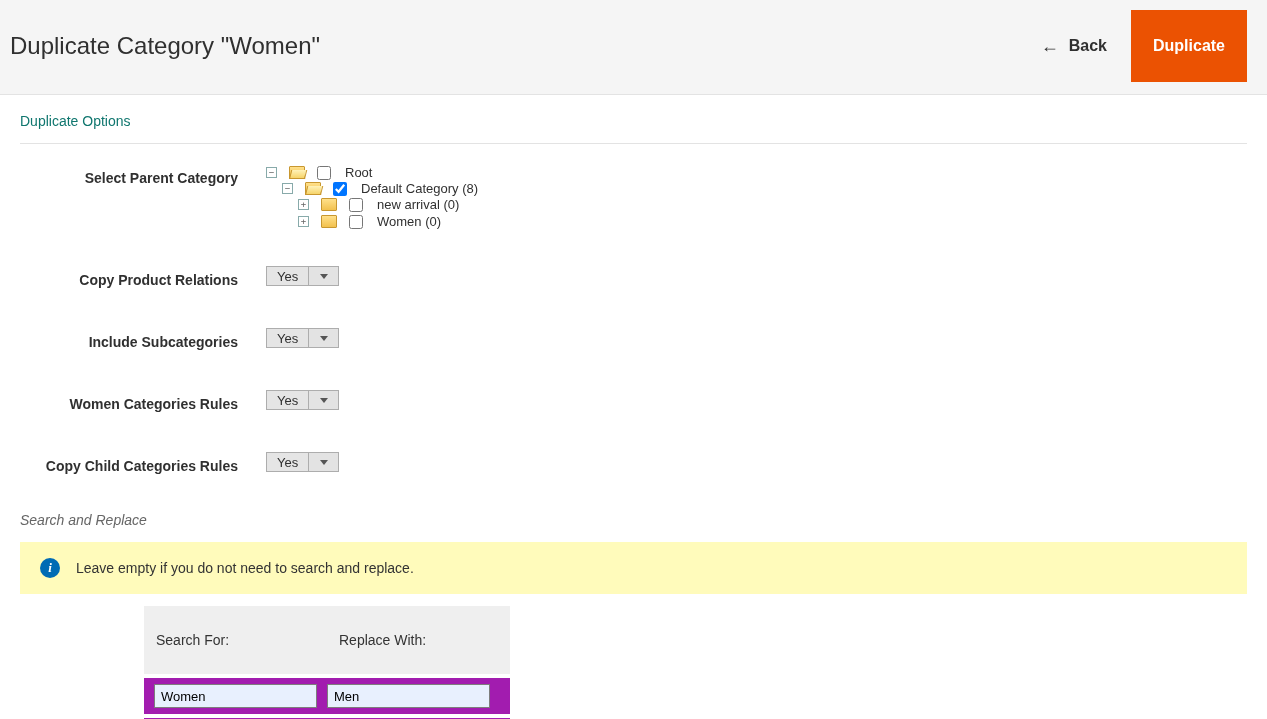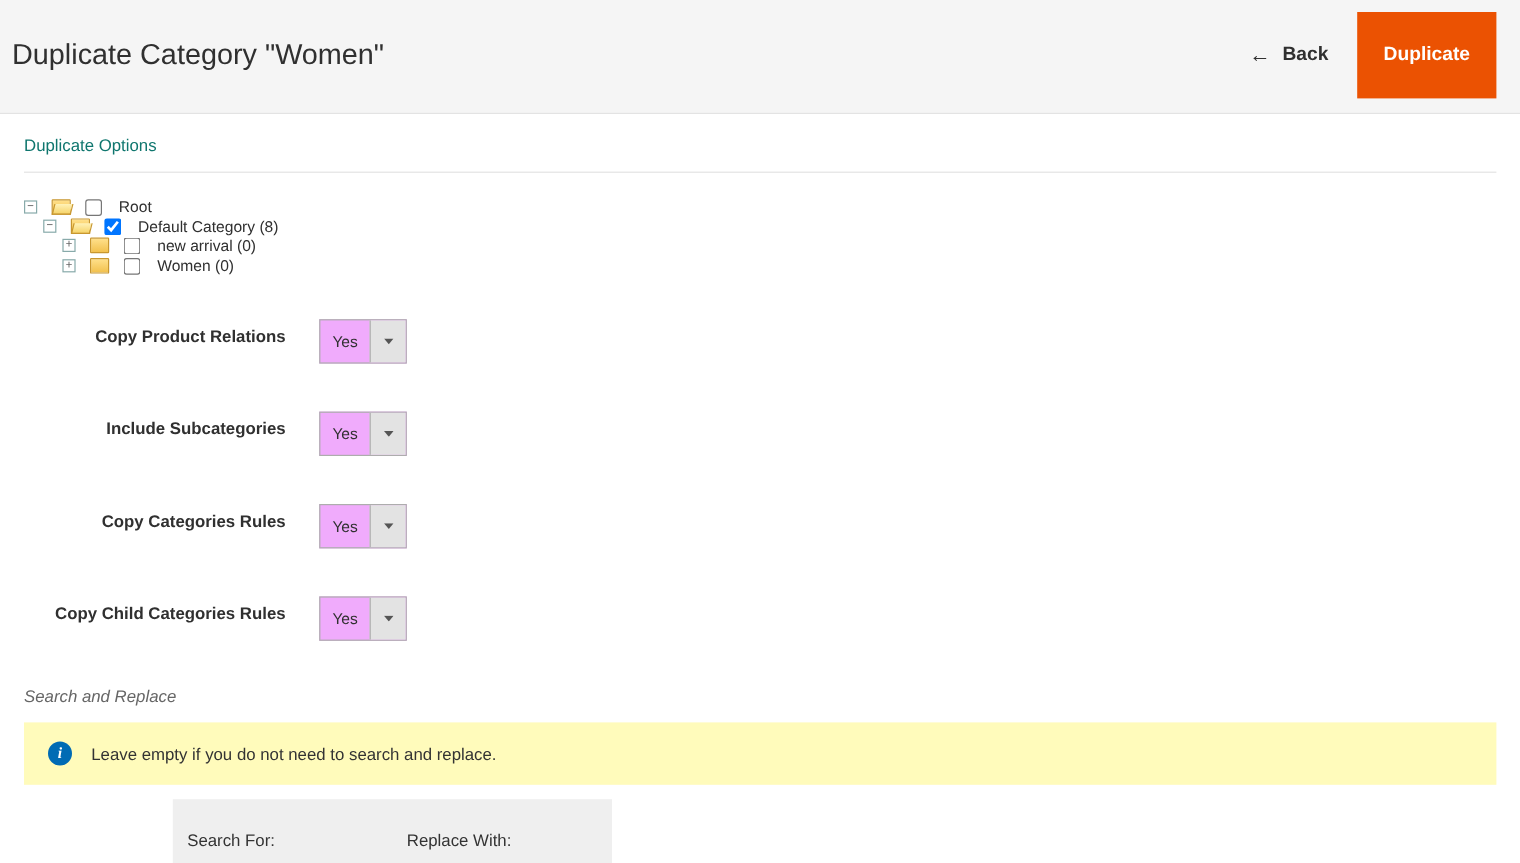--- a/index.html
+++ b/index.html
@@ -87,21 +87,21 @@
     border:1px solid #c8972f; border-top:none;
     transform:skewX(-14deg); transform-origin:left bottom;
   }
   .tree input[type=checkbox]{
     width:14px; height:14px; margin:0; cursor:pointer;
   }
   .tree-label { padding-left:2px; }
 
   
   .admin-select {
-    display:inline-flex; height:37px; border:1px solid #adadad; background:#f0abfc;
+    display:inline-flex; height:20px; border:1px solid #adadad; background:#e5e5e5;
   }
   .admin-select .sel-value {
     padding:0 10px; min-width:36px; display:flex; align-items:center; font-size:13px;
   }
   .admin-select .sel-handle {
     width:30px; background:#e3e3e3; border-left:1px solid #adadad;
     display:flex; align-items:center; justify-content:center; cursor:pointer;
   }
   .sel-handle svg { width:8px; height:5px; }
 
@@ -150,20 +150,21 @@
   </div>
 </div>
 
 <div class="page-content">
 
   
   <div class="section-title">Duplicate Options</div>
 
   
   <div class="field-row" style="margin-bottom:34px;">
+    <div class="field-label">Select Parent Category</div>
     <div class="field-control">
       <div class="tree">
         <ul style="padding-left:0;">
           <li>
             <div class="tree-row">
               <span class="tree-toggle minus"></span>
               <span class="folder-icon open"></span>
               <input type="checkbox" style="">
               <span class="tree-label">Root</span>
             </div>
@@ -226,21 +227,21 @@
           <svg viewBox="0 0 10 6">
               <path d="M0 0 L5 6 L10 0 Z" fill="#555"></path>
             </svg>
         </span>
       </div>
     </div>
   </div>
 
   
   <div class="field-row">
-    <div class="field-label">Copy Categories Rules</div>
+    <div class="field-label">Women Categories Rules</div>
     <div class="field-control">
       <div class="admin-select">
         <span class="sel-value">Yes</span>
         <span class="sel-handle">
           <svg viewBox="0 0 10 6">
               <path d="M0 0 L5 6 L10 0 Z" fill="#555"></path>
             </svg>
         </span>
       </div>
     </div>

